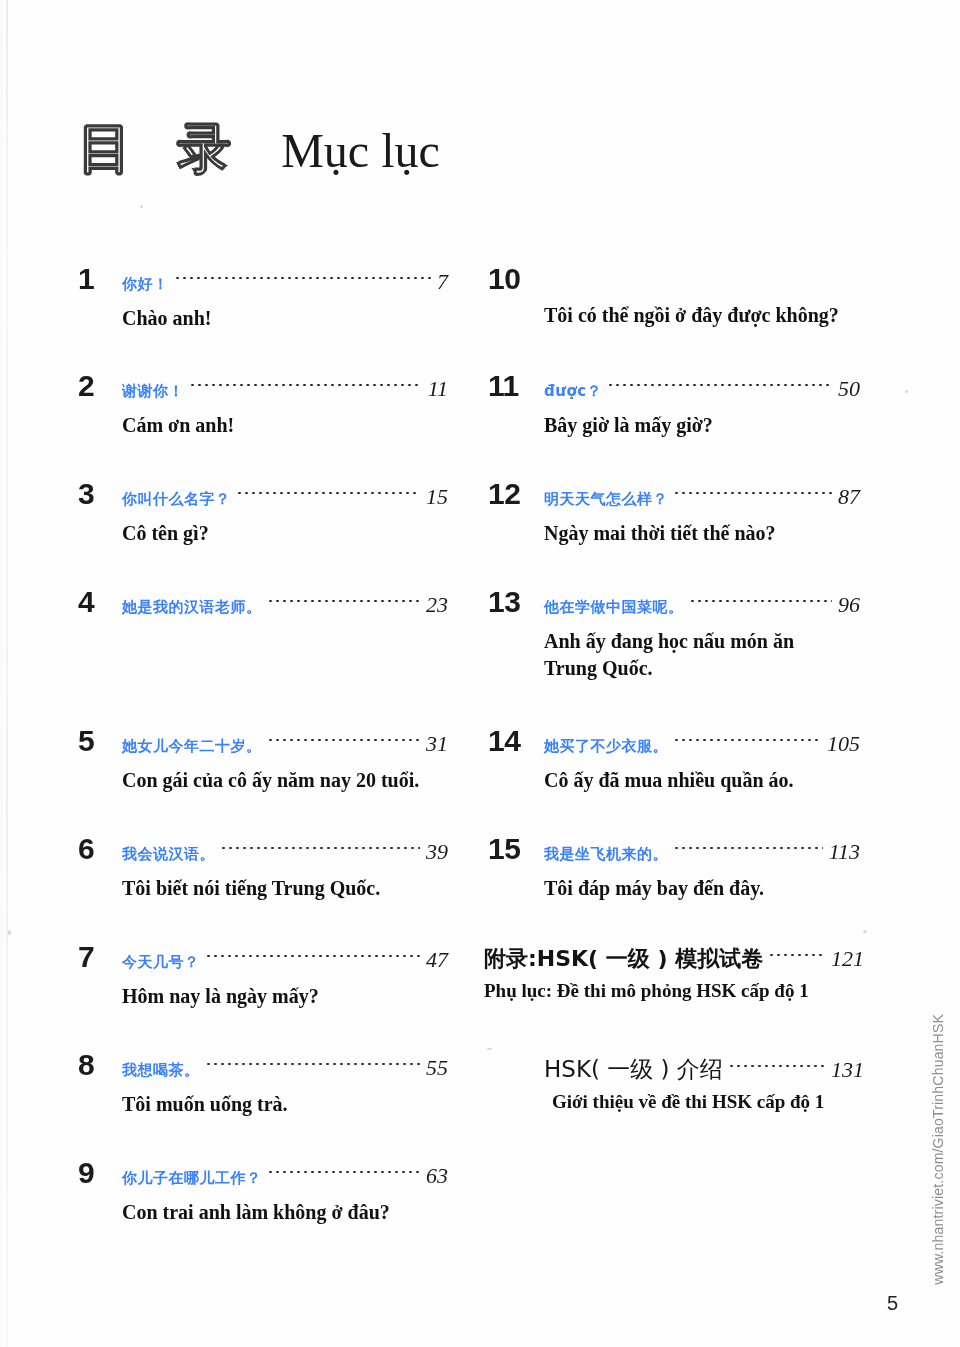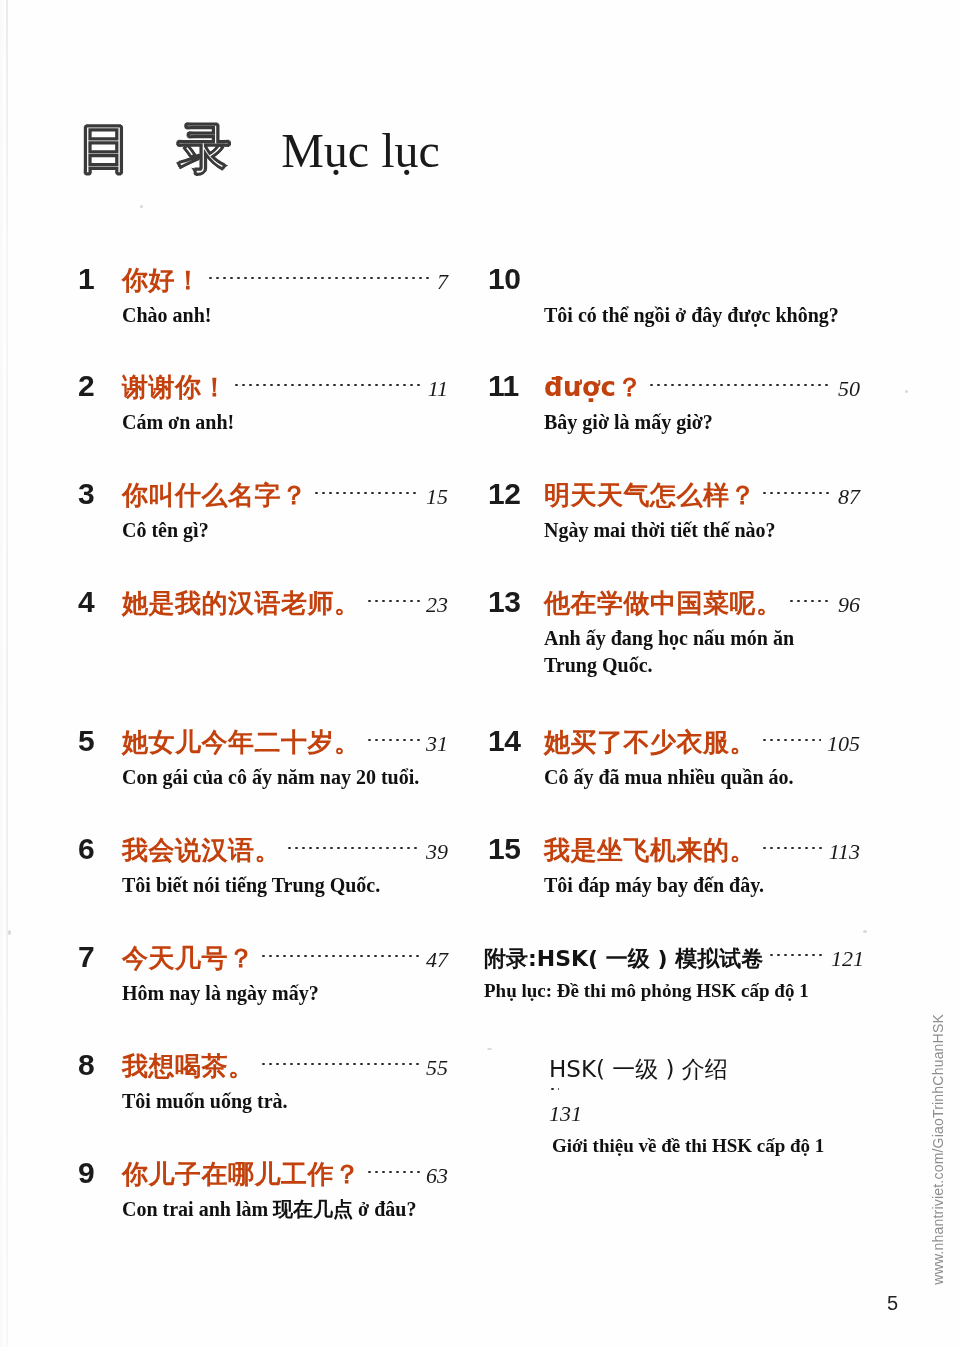--- a/index.html
+++ b/index.html
@@ -102,23 +102,23 @@
 
   .title-line {
     flex: 1 1 auto;
     display: flex;
     align-items: baseline;
     min-width: 0;
   }
   .cn {
     font-family: "DejaVu Sans", sans-serif;
     font-weight: bold;
-    font-size: 26px;
+    font-size: 15px;
     line-height: 30px;
-    color: #c2410c;
+    color: #3b82f6;
     white-space: nowrap;
     flex: 0 0 auto;
     letter-spacing: 0.5px;
   }
   .leader {
     flex: 1 1 auto;
     min-width: 10px;
     height: 16px;
     margin: 0 6px 0 5px;
     position: relative;
@@ -178,21 +178,21 @@
     flex: 0 0 auto;
   }
   .apx-vn {
     font-family: "Liberation Serif", serif;
     font-weight: bold;
     font-size: 19px;
     line-height: 26px;
     color: #111111;
     margin-top: 5px;
   }
-  .indent { margin-left: 60px; flex-direction: column; }
+  .indent { margin-left: 60px; }
   .indent-vn { margin-left: 68px; }
 
   
   .watermark {
     position: absolute;
     right: 14px;
     bottom: 62px;
     font-family: "Liberation Sans", sans-serif;
     font-size: 14px;
     letter-spacing: .2px;
@@ -336,21 +336,21 @@
 
       <div class="entry" style="top:894px;">
         <div class="entry-head">
           <span class="num">9</span>
           <span class="title-line">
             <span class="cn">你儿子在哪儿工作？</span>
             <span class="leader"></span>
             <span class="pg">63</span>
           </span>
         </div>
-        <div class="vn">Con trai anh làm 现在几点 ở đâu?</div>
+        <div class="vn">Con trai anh làm không ở đâu?</div>
       </div>
 
     </div>
 
     <div class="col col-right">
 
       <div class="entry" style="top:0px;">
         <div class="entry-head">
           <span class="num">10</span>
         </div>

